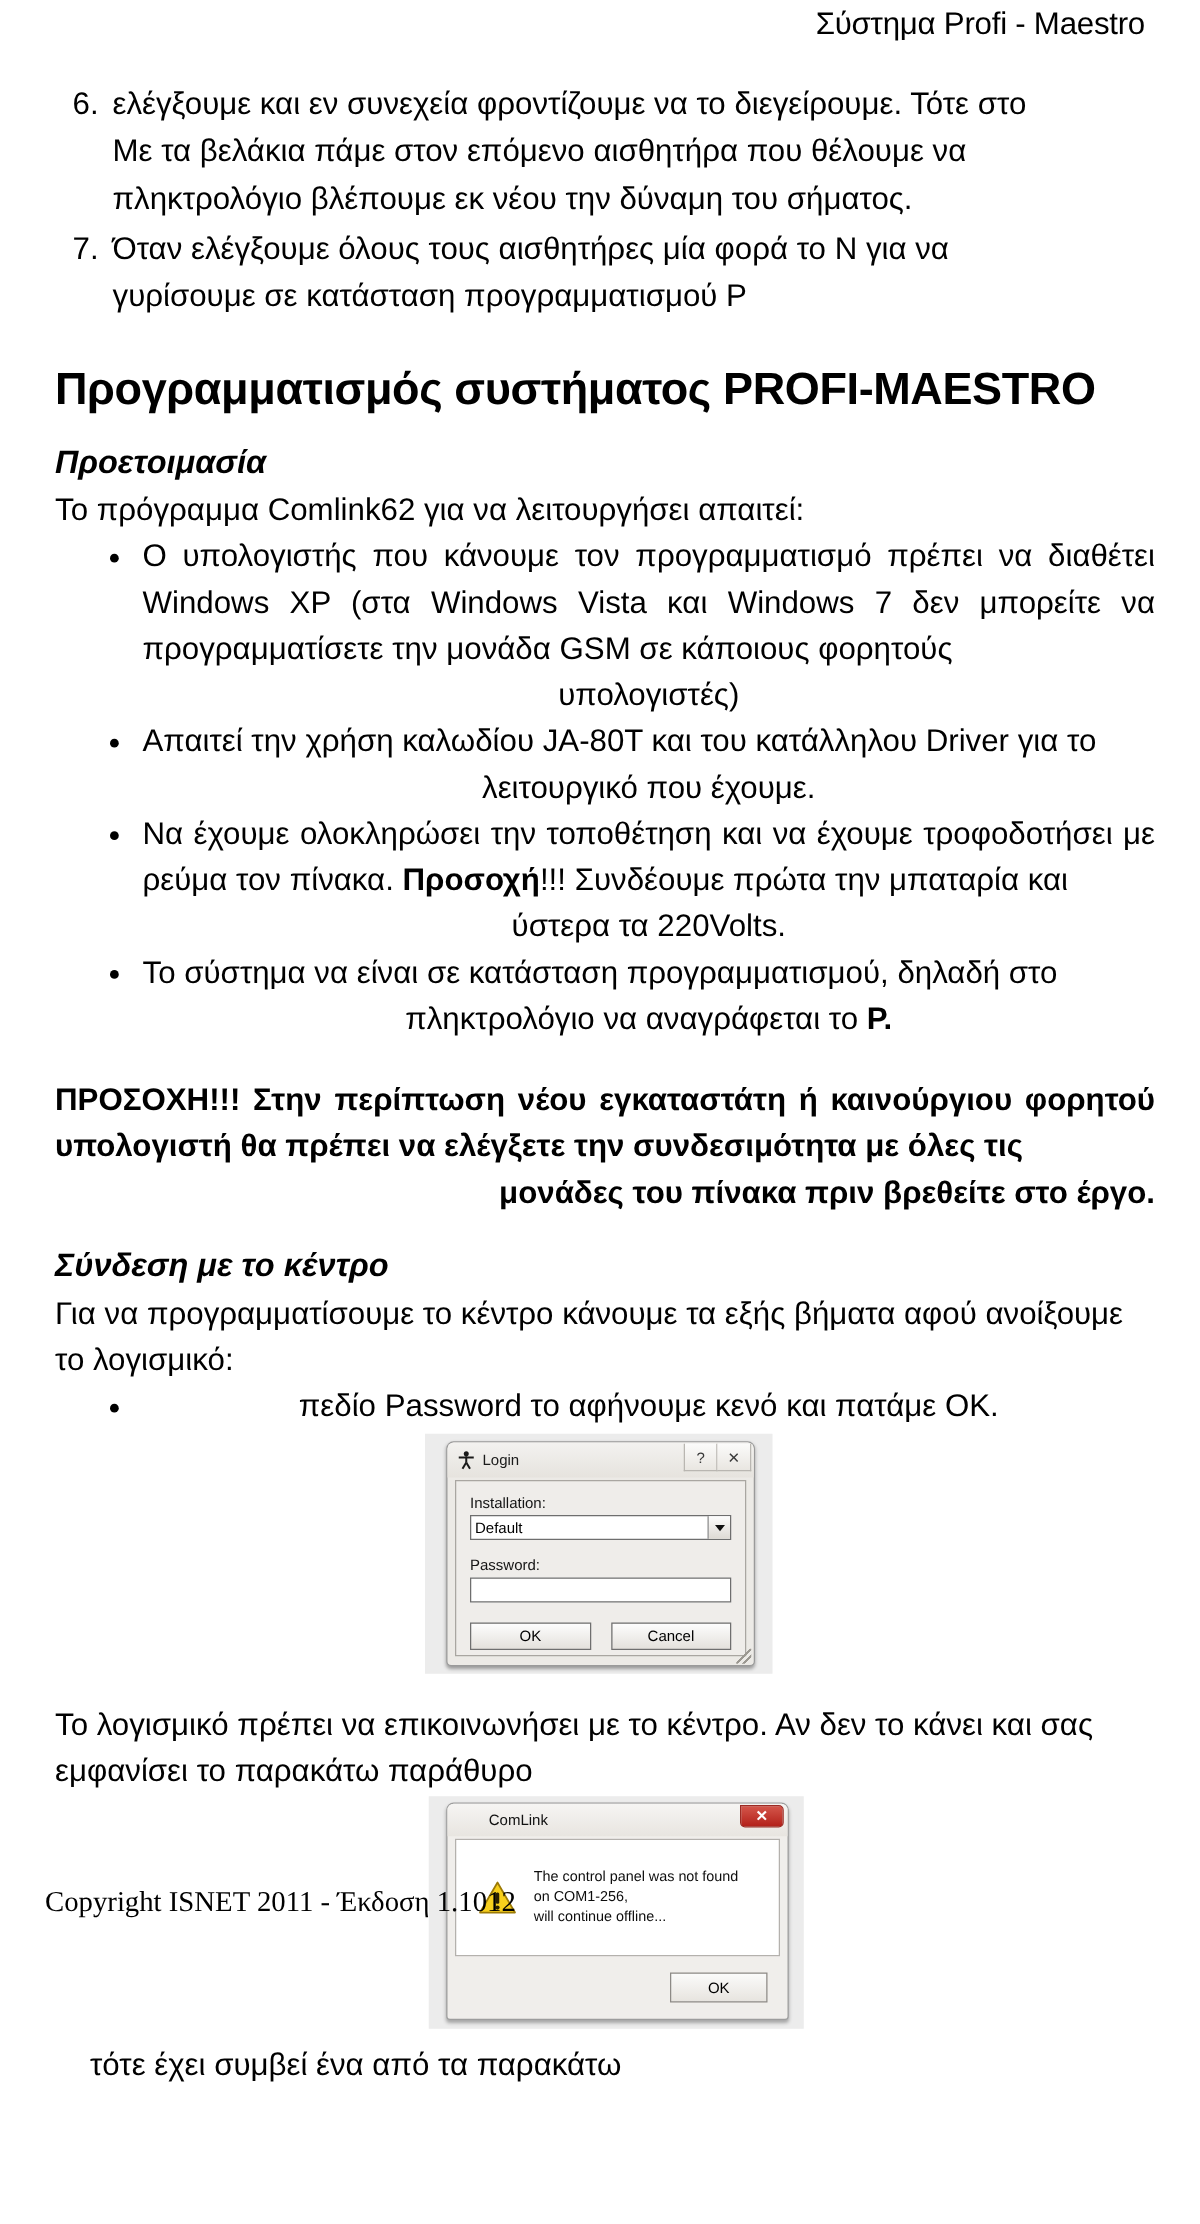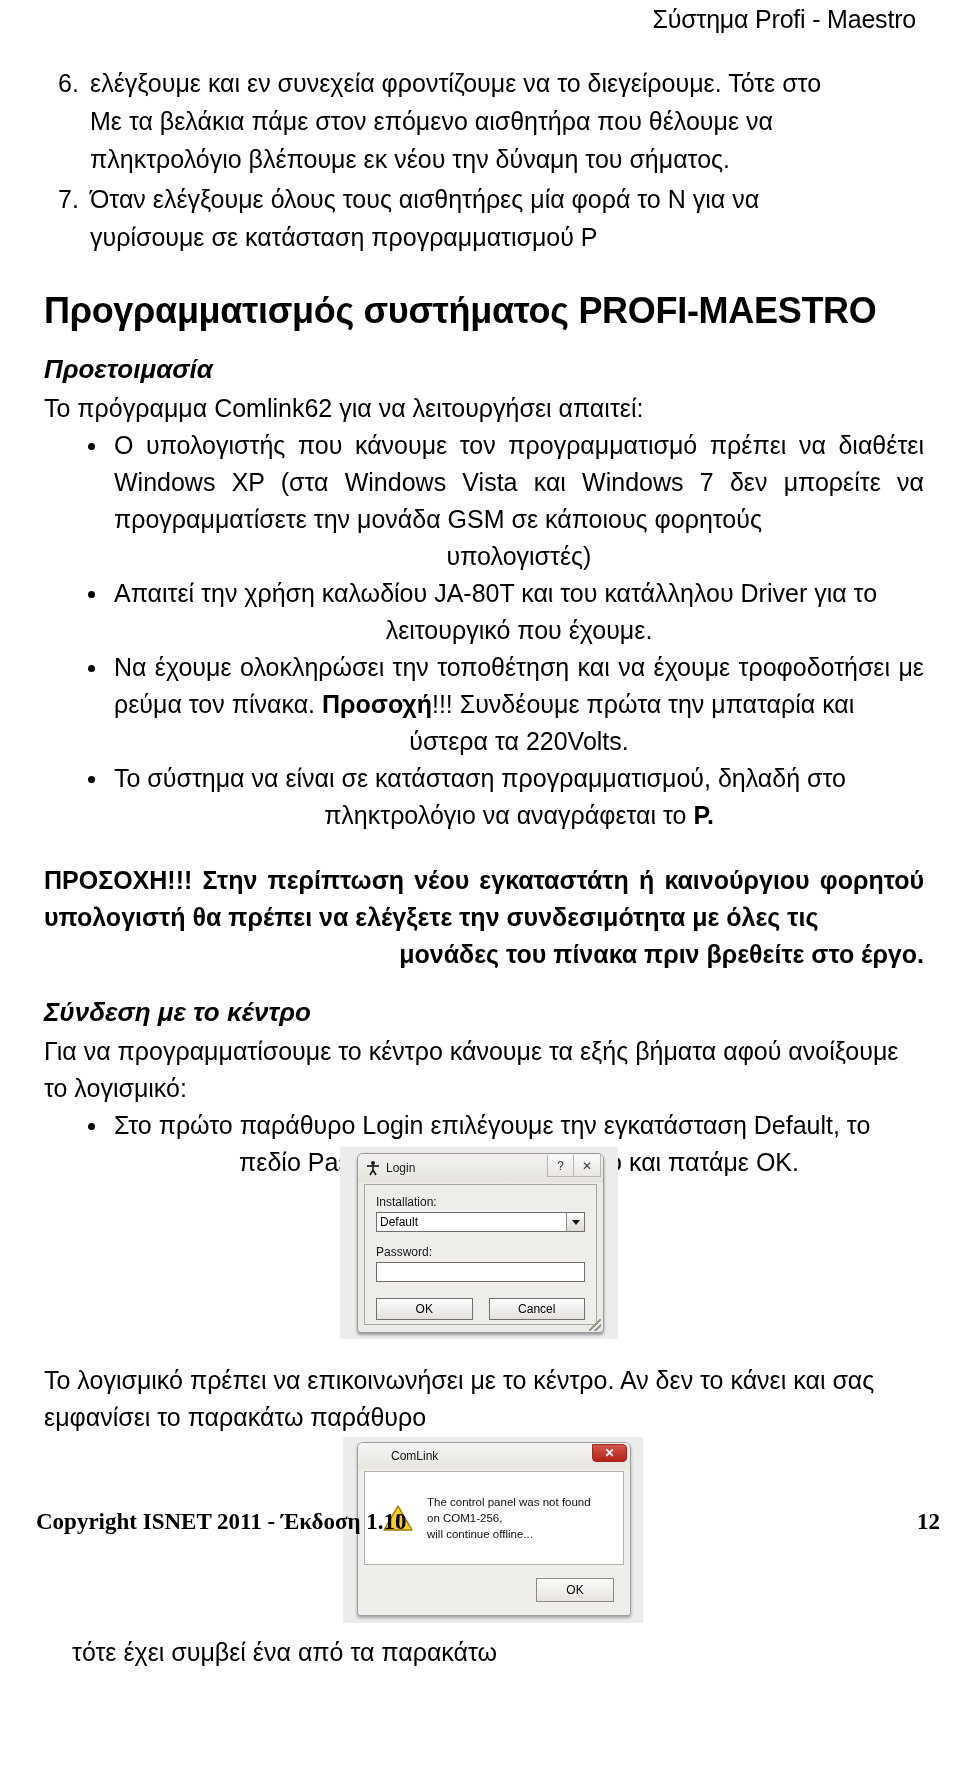--- a/index.html
+++ b/index.html
@@ -306,24 +306,23 @@
     line-height: 37px;
     margin: 0;
     padding-left: 36px;
   }
 
   
   .doc-footer {
     position:absolute;
     left: 36px; right: 20px; bottom: 18px;
     display:flex;
-    justify-content: space-between;
     align-items: baseline;
     font-family: "Liberation Serif", serif;
-    font-weight: bold;
+    font-weight: normal;
     font-size: 23px;
   }
 </style>
 </head>
 <body>
 
 <div class="page">
 
   <div class="doc-header">Σύστημα Profi - Maestro</div>
 
@@ -382,21 +381,20 @@
   </p>
 
   <h2 class="sub-title">Σύνδεση με το κέντρο</h2>
   <p class="para noj">
     <span>Για να προγραμματίσουμε το κέντρο κάνουμε τα εξής βήματα αφού ανοίξουμε</span>
     <span>το λογισμικό:</span>
   </p>
 
   <ul class="bullets">
     <li>
-      <span>Στο πρώτο παράθυρο Login επιλέγουμε την εγκατάσταση Default, το</span>
       <span class="lastline">πεδίο Password το αφήνουμε κενό και πατάμε ΟΚ.</span>
     </li>
   </ul>
 
   <div class="shot-wrap-login">
     <div class="win-login">
 
       <div class="titlebar">
         <span class="title-ico">
           <svg width="16" height="16" viewBox="0 0 16 16">

